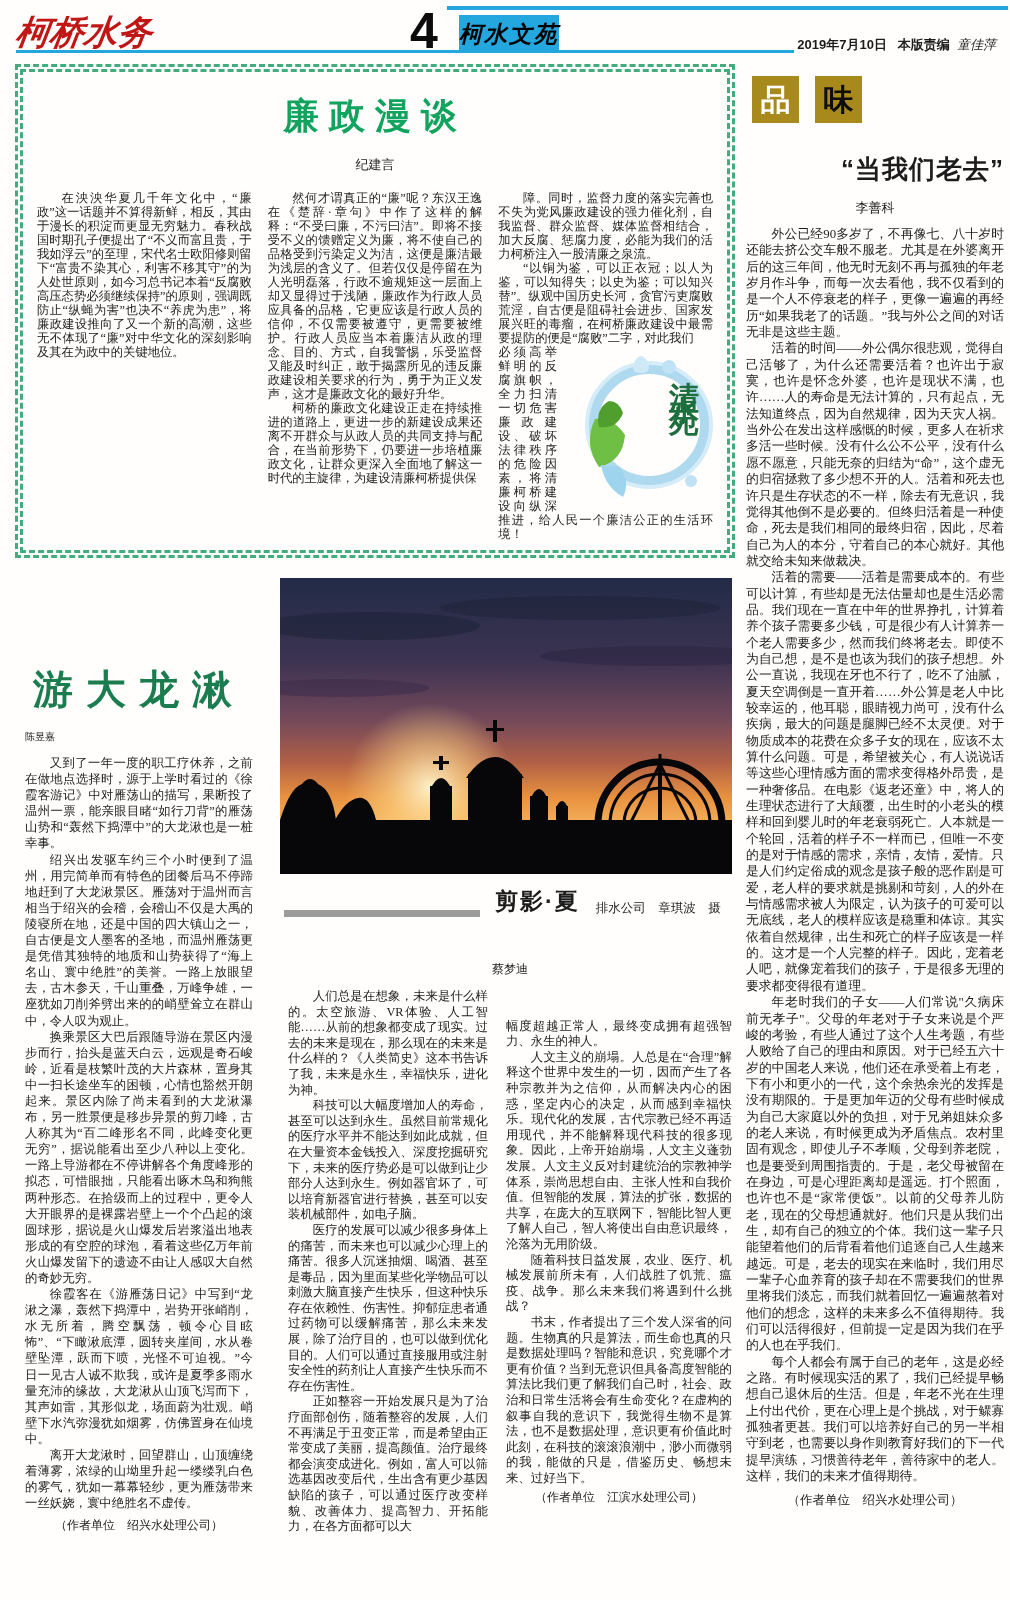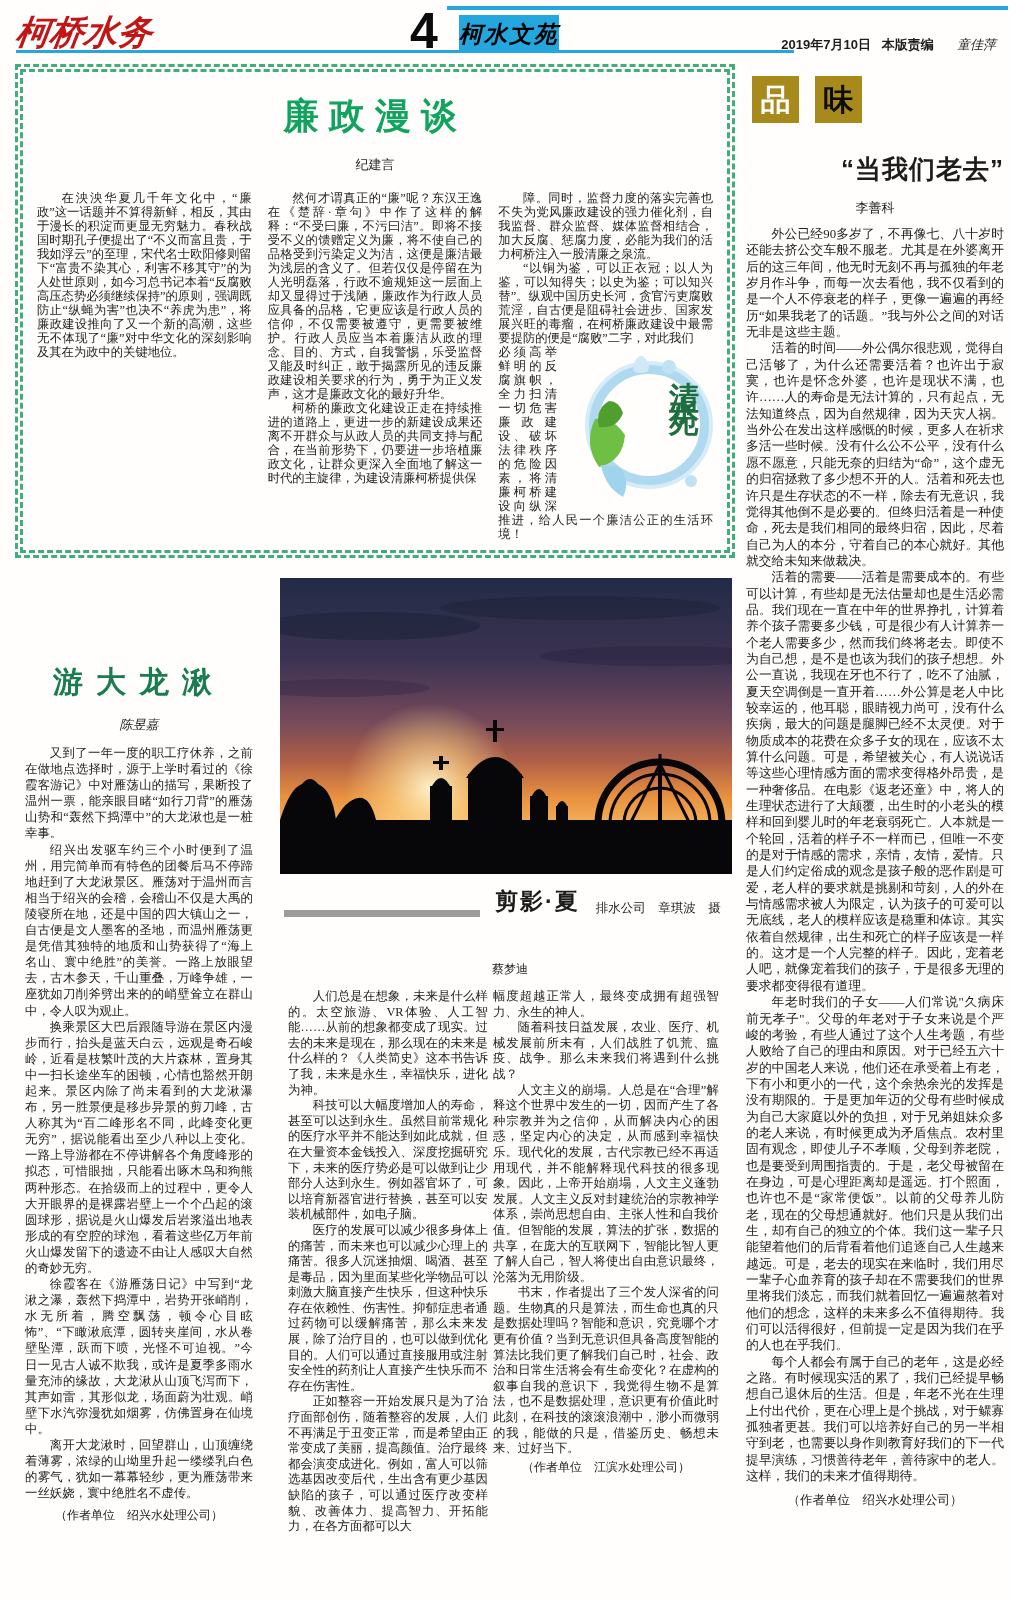--- a/index.html
+++ b/index.html
@@ -12,21 +12,21 @@
             font-style:italic;font-weight:700;font-size:34px;color:#c11616;transform:skewX(-8deg);}
   .rule-top{position:absolute;left:447px;top:6px;right:2px;height:4px;background:#23a7de;}
   .pagenum{position:absolute;left:410px;top:2px;font-family:"Liberation Sans",sans-serif;
            font-weight:700;font-size:50px;color:#0c0c0c;}
   .section-badge{position:absolute;left:459px;top:15px;width:100px;height:37px;background:#23a7de;
            color:#000000;font-family:"DejaVu Serif",serif;font-style:italic;font-weight:700;
            font-size:23px;text-align:center;line-height:37px;letter-spacing:2px;}
   .rule-bottom{position:absolute;left:16px;top:50px;width:778px;height:3px;background:#23a7de;}
   .dateline{position:absolute;right:14px;top:36px;font-family:"Liberation Sans",sans-serif;
             font-size:13px;font-weight:700;}
-  .dateline .editor{font-family:"DejaVu Serif",serif;font-weight:400;font-style:italic;margin-left:16px;}
+  .dateline .editor{font-family:"DejaVu Serif",serif;font-weight:400;font-style:italic;}
 
   
   .lz{position:absolute;left:15px;top:64px;width:720px;height:494px;}
   .lz-b1{position:absolute;inset:0;border:3px dashed #43ac7e;}
   .lz-b2{position:absolute;inset:5px;border:3px dashed #43ac7e;}
   .lz-content{position:absolute;left:22px;right:22px;top:14px;bottom:14px;}
   .lz-title{text-align:center;font-weight:700;font-size:36px;color:#12a35e;letter-spacing:10px;margin-top:14px;}
   .lz-author{text-align:center;font-size:13px;margin-top:15px;color:#222;}
   .lz-cols{display:flex;gap:16px;margin-top:17px;height:352px;overflow:hidden;}
   .lz-col{flex:1;font-size:12.3px;line-height:14px;text-align:justify;}
@@ -43,39 +43,39 @@
   .pw-sq-white{color:#fff;}
   .pw-sq-black{color:#0d0d0d;margin-left:12px;}
   .pw-title{font-family:"Liberation Sans",sans-serif;font-weight:700;font-size:26px;
             text-align:right;margin-top:29px;letter-spacing:1px;}
   .pw-author{text-align:center;font-size:13px;margin:12px 0 9px;}
   .pw-body{font-size:12.8px;line-height:16.35px;text-align:justify;}
   .pw-credit{margin-top:8px;text-align:center;font-size:12.5px;}
 
   
   .yd{position:absolute;left:25px;top:662px;width:228px;}
-  .yd-title{font-weight:700;font-size:30px;color:#1b7c4f;letter-spacing:13px;text-align:center;}
-  .yd-author{text-align:center;font-size:13px;margin:13px 0 11px;font-style:italic;}
+  .yd-title{font-weight:700;font-size:40px;color:#1b7c4f;letter-spacing:13px;text-align:center;}
+  .yd-author{font-size:10px;margin:13px 0 11px;}
   .yd-body{font-size:12.4px;line-height:16.1px;text-align:justify;}
   .yd-credit{text-align:center;font-size:12px;margin-top:6px;}
 
   
   .photo{position:absolute;left:280px;top:578px;width:452px;height:296px;background:#000;}
   .photo svg{display:block;}
   .cap{position:absolute;left:284px;top:886px;width:448px;display:flex;align-items:flex-end;}
   .cap-bar{width:196px;height:7px;background:#9c9c9c;margin-right:15px;flex:none;}
   .cap-title{font-family:"Liberation Sans",sans-serif;font-weight:700;font-size:23px;letter-spacing:2px;flex:none;}
   .cap-credit{font-size:12.5px;margin-left:16px;flex:none;}
 
   
   .wl{position:absolute;left:288px;top:950px;width:444px;}
   .wl-title{text-align:center;font-family:"Liberation Sans",sans-serif;font-weight:700;
             font-size:30px;color:#b5803b;letter-spacing:9px;}
   .wl-author{text-align:center;font-size:12px;margin:11px 0 11px;}
-  .wl-cols{display:flex;gap:5px;}
+  .wl-cols{display:flex;gap:18px;align-items:center;}
   .wl-col{font-size:12.4px;line-height:15.6px;text-align:justify;}
   .wl-col1{width:200px;}
   .wl-col2{width:226px;}
   .wl-credit{text-align:center;font-size:12px;margin-top:3px;}
 </style>
 </head>
 <body>
 
 <div class="page">
 
@@ -222,21 +222,21 @@
     <div class="wl-author">蔡梦迪</div>
     <div class="wl-cols">
       <div class="wl-col wl-col1">
         <p>人们总是在想象，未来是什么样的。太空旅游、VR体验、人工智能……从前的想象都变成了现实。过去的未来是现在，那么现在的未来是什么样的？《人类简史》这本书告诉了我，未来是永生，幸福快乐，进化为神。</p>
         <p>科技可以大幅度增加人的寿命，甚至可以达到永生。虽然目前常规化的医疗水平并不能达到如此成就，但在大量资本金钱投入、深度挖掘研究下，未来的医疗势必是可以做到让少部分人达到永生。例如器官坏了，可以培育新器官进行替换，甚至可以安装机械部件，如电子脑。</p>
         <p>医疗的发展可以减少很多身体上的痛苦，而未来也可以减少心理上的痛苦。很多人沉迷抽烟、喝酒、甚至是毒品，因为里面某些化学物品可以刺激大脑直接产生快乐，但这种快乐存在依赖性、伤害性。抑郁症患者通过药物可以缓解痛苦，那么未来发展，除了治疗目的，也可以做到优化目的。人们可以通过直接服用或注射安全性的药剂让人直接产生快乐而不存在伤害性。</p>
         <p>正如整容一开始发展只是为了治疗面部创伤，随着整容的发展，人们不再满足于丑变正常，而是希望由正常变成了美丽，提高颜值。治疗最终都会演变成进化。例如，富人可以筛选基因改变后代，生出含有更少基因缺陷的孩子，可以通过医疗改变样貌、改善体力、提高智力、开拓能力，在各方面都可以大</p>
       </div>
       <div class="wl-col wl-col2">
         <p style="text-indent:0;">幅度超越正常人，最终变成拥有超强智力、永生的神人。</p>
+        <p>人文主义的崩塌。人总是在“合理”解释这个世界中发生的一切，因而产生了各种宗教并为之信仰，从而解决内心的困惑，坚定内心的决定，从而感到幸福快乐。现代化的发展，古代宗教已经不再适用现代，并不能解释现代科技的很多现象。因此，上帝开始崩塌，人文主义蓬勃发展。人文主义反对封建统治的宗教神学体系，崇尚思想自由、主张人性和自我价值。但智能的发展，算法的扩张，数据的共享，在庞大的互联网下，智能比智人更了解人自己，智人将使出自由意识最终，沦落为无用阶级。</p>
         <p>随着科技日益发展，农业、医疗、机械发展前所未有，人们战胜了饥荒、瘟疫、战争。那么未来我们将遇到什么挑战？</p>
-        <p>人文主义的崩塌。人总是在“合理”解释这个世界中发生的一切，因而产生了各种宗教并为之信仰，从而解决内心的困惑，坚定内心的决定，从而感到幸福快乐。现代化的发展，古代宗教已经不再适用现代，并不能解释现代科技的很多现象。因此，上帝开始崩塌，人文主义蓬勃发展。人文主义反对封建统治的宗教神学体系，崇尚思想自由、主张人性和自我价值。但智能的发展，算法的扩张，数据的共享，在庞大的互联网下，智能比智人更了解人自己，智人将使出自由意识最终，沦落为无用阶级。</p>
         <p>书末，作者提出了三个发人深省的问题。生物真的只是算法，而生命也真的只是数据处理吗？智能和意识，究竟哪个才更有价值？当到无意识但具备高度智能的算法比我们更了解我们自己时，社会、政治和日常生活将会有生命变化？在虚构的叙事自我的意识下，我觉得生物不是算法，也不是数据处理，意识更有价值此时此刻，在科技的滚滚浪潮中，渺小而微弱的我，能做的只是，借鉴历史、畅想未来、过好当下。</p>
         <div class="wl-credit">（作者单位　江滨水处理公司）</div>
       </div>
     </div>
   </div>
 
 </div>
 
 </body></html>

